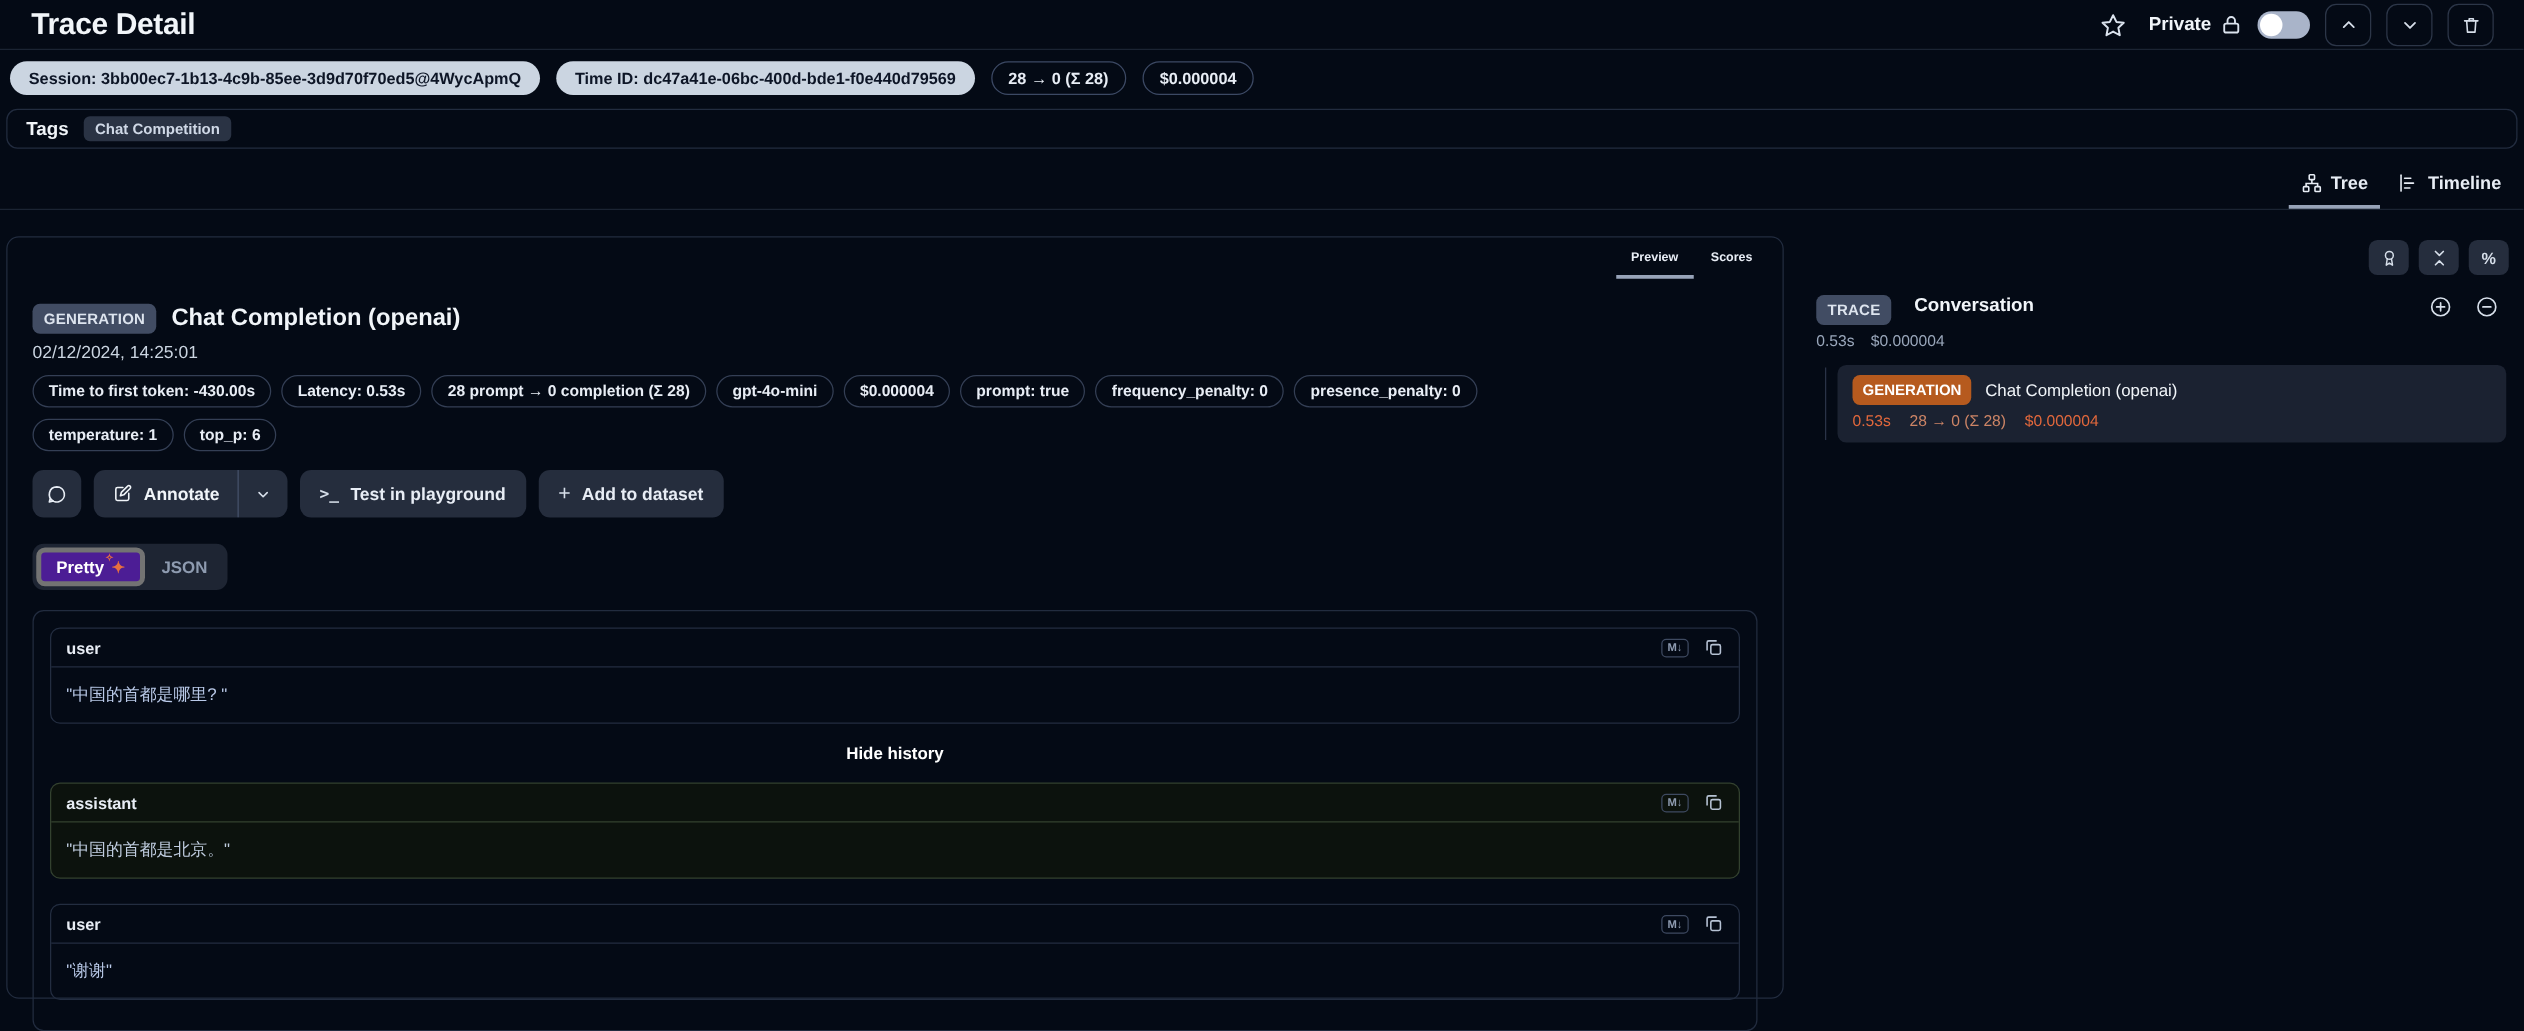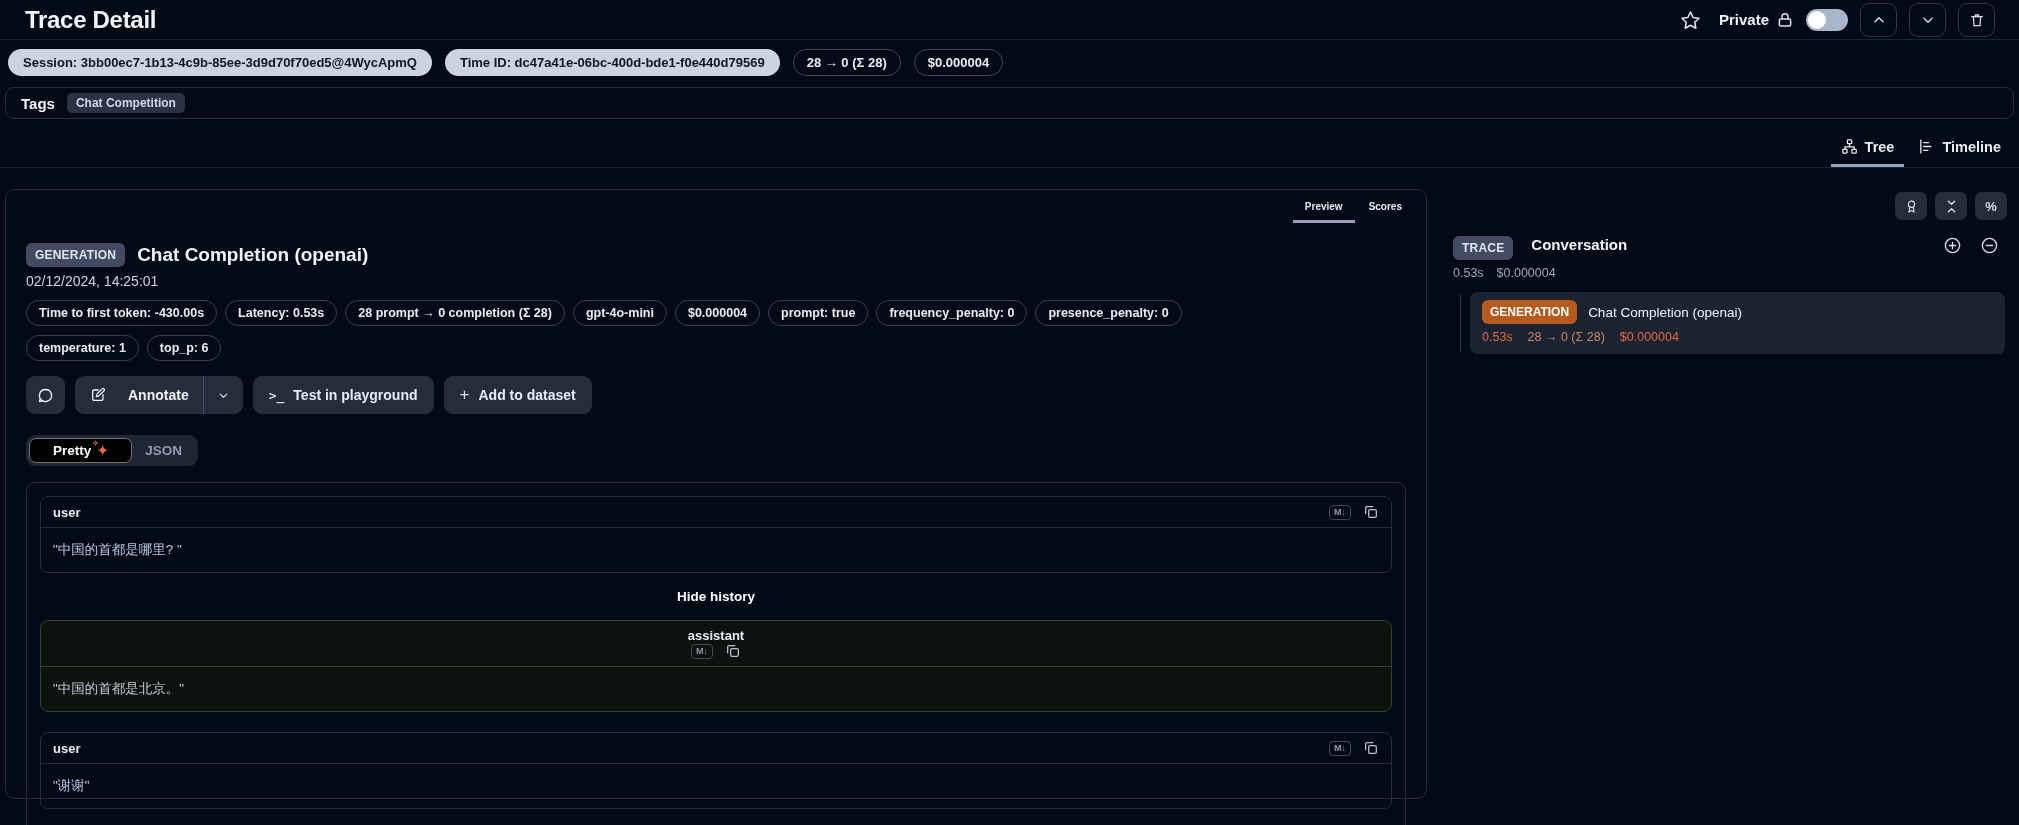--- a/index.html
+++ b/index.html
@@ -64,49 +64,49 @@
   .metabadges { margin-top:11px; display:flex; flex-wrap:wrap; gap:9px 8px; max-width:1180px; }
   .meta-pill { border:1px solid #343f55; color:#e8edf5; font-size:12.5px; font-weight:bold;
                padding:5px 12px; border-radius:999px; white-space:nowrap; }
 
   .actions { margin-top:15px; display:flex; align-items:stretch; gap:10px; height:38px; }
   .abtn { background:#252d3d; border:none; border-radius:9px; color:#e8edf5; display:flex;
           align-items:center; gap:9px; padding:0 16px; font-size:14px; font-weight:bold;
           font-family:inherit; cursor:pointer; }
   .abtn.iconic { padding:0 11px; }
   .split { display:flex; background:#252d3d; border-radius:9px; overflow:hidden; }
-  .split .seg1 { display:flex; align-items:center; gap:22px; padding:0 14px 0 15px;
+  .split .seg1 { display:flex; align-items:center; gap:9px; padding:0 14px 0 15px;
                  font-size:14px; font-weight:bold; cursor:pointer; }
   .split .divider { width:1px; background:#45516b; margin:0; }
   .split .seg2 { display:flex; align-items:center; padding:0 13px; cursor:pointer; color:#d6dee9; }
   .term-glyph { font-family:"DejaVu Sans Mono", monospace; font-size:13px; font-weight:bold; color:#d6dee9; }
   .plus-glyph { font-size:17px; font-weight:normal; color:#d6dee9; }
 
   .fmt-toggle { margin-top:21px; display:inline-flex; align-items:center; background:#1e2533;
                 border-radius:9px; padding:3px; }
   .fmt-opt { font-size:13.5px; font-weight:bold; padding:5px 13px; border-radius:7px;
              color:#8e9bb0; cursor:pointer; display:flex; align-items:center; gap:6px; }
-  .fmt-opt.active { background:#000000; border:1px solid #737373; color:#ffffff; padding:4px 23px; }
+  .fmt-opt.active { background:#4c1d95; border:4px solid #737373; color:#ffffff; padding:4px 12px; }
   .sparkle { color:#e8703f; font-size:13px; position:relative; }
   .sparkle .s2 { position:absolute; font-size:8px; left:-5px; top:-4px; }
 
   
   .msgwrap { margin:16px 0 0 0; border:1px solid #222c3f; border-radius:9px; padding:13px 13px 24px 13px; }
   .msgbox { border:1px solid #232d40; border-radius:8px; }
   .msgbox + .msgbox { margin-top:20px; }
   .msghead { display:flex; align-items:center; justify-content:space-between;
              padding:7px 12px; border-bottom:1px solid #232d40; }
   .msgrole { font-size:13px; font-weight:bold; color:#e8edf5; }
   .msghead-icons { display:flex; align-items:center; gap:12px; }
   .md-chip { border:1.5px solid #3e4a61; border-radius:4px; color:#8e9bb0; font-size:9px;
              font-weight:bold; padding:2px 4px; line-height:1; cursor:pointer; }
   .copy-btn { color:#b6c2d4; cursor:pointer; }
   .msgcontent { padding:13px 12px; font-size:13.5px; color:#b9c9e8; }
   .msgbox.assistant { background:#0c120d; border-color:#33412f; }
-  .msgbox.assistant .msghead { border-bottom-color:#33412f;flex-direction:column; }
+  .msgbox.assistant .msghead { border-bottom-color:#33412f; }
   .msgbox.assistant .msgcontent { color:#c0cde0; }
   .hide-history { text-align:center; font-size:13.5px; font-weight:bold; color:#ffffff; margin:16px 0; cursor:pointer; }
 
   
   .right-panel { flex:1; padding:3px 12px 0 14px; position:relative; }
   .rp-controls { display:flex; justify-content:flex-end; gap:8px; }
   .rp-btn { width:32px; height:28px; background:#252d3d; border:none; border-radius:7px;
             color:#d6dee9; display:flex; align-items:center; justify-content:center;
             font-size:13px; font-weight:bold; font-family:inherit; cursor:pointer; }
   .trace-row { margin-top:16px; display:flex; align-items:flex-start; gap:18px; padding-right:8px; }

